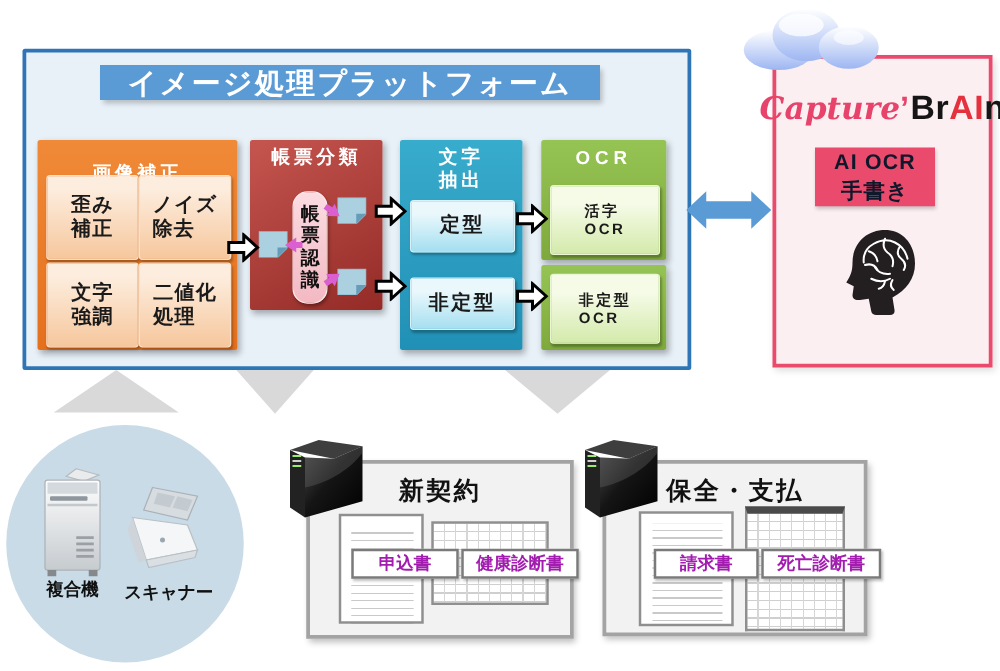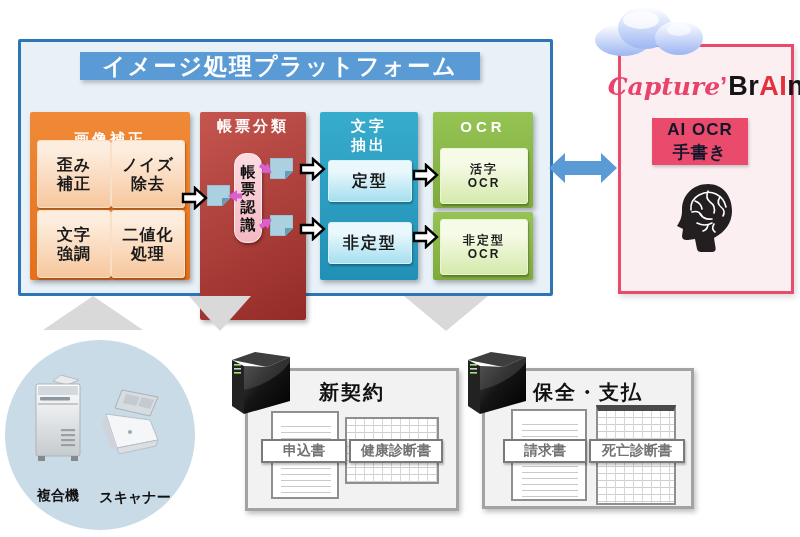--- a/index.html
+++ b/index.html
@@ -9,24 +9,24 @@
   .flexc{display:flex;align-items:center;justify-content:center;text-align:center;}
 
   
   .platform{left:18px;top:39px;width:529px;height:251px;background:#E8F1F8;border:3px solid #2E75B6;border-radius:2px;}
   .title-bar{left:59px;top:10px;width:400px;height:28px;background:#5B9BD5;color:#fff;font-size:23px;font-weight:bold;letter-spacing:2px;box-shadow:2px 3px 4px rgba(0,0,0,.22);}
 
   .sec{position:absolute;border-radius:2px;box-shadow:2px 3px 5px rgba(0,0,0,.3);}
   .sec-head{color:#fff;font-weight:bold;font-size:15px;letter-spacing:3px;text-align:center;line-height:1.25;}
 
   .sec-correction{left:9px;top:70px;width:160px;height:168px;background:linear-gradient(180deg,#F08A38,#E4701C);}
-  .chip{position:absolute;display:flex;align-items:center;justify-content:center;text-align:center;font-weight:bold;color:#1a1a1a;border-radius:3px;line-height:1.2;}
+  .chip{position:absolute;display:flex;align-items:center;justify-content:center;text-align:left;font-weight:bold;color:#1a1a1a;border-radius:3px;line-height:1.2;}
   .chip-orange{width:72px;height:66px;font-size:16px;letter-spacing:1px;background:linear-gradient(180deg,#FDEDDE 15%,#F6C79D);border:1px solid #FBE0C8;box-shadow:1px 2px 2px rgba(0,0,0,.28);}
 
-  .sec-classification{left:179px;top:70px;width:106px;height:208px;background:linear-gradient(150deg,#C5554F,#942B27);}
+  .sec-classification{left:179px;top:70px;width:106px;height:136px;background:linear-gradient(150deg,#C5554F,#942B27);}
   .pill{left:34px;top:41px;width:26px;height:88px;background:linear-gradient(180deg,#FBDCE2,#F3B9C3);border:1px solid #fde9ec;border-radius:12px;font-weight:bold;font-size:15px;line-height:1.18;color:#111;box-shadow:1px 2px 3px rgba(0,0,0,.35);}
 
   .sec-extraction{left:299px;top:70px;width:98px;height:168px;background:linear-gradient(180deg,#38ACCC,#2190B6);}
   .chip-teal{width:82px;height:40px;font-size:16px;letter-spacing:2px;background:linear-gradient(180deg,#EAF8FC 25%,#A5DFF0);border:1px solid #d9f2f9;box-shadow:1px 2px 2px rgba(0,0,0,.28);}
 
   .sec-ocr-top{left:412px;top:70px;width:100px;height:96px;background:linear-gradient(180deg,#95C454,#7FA93C);}
   .sec-ocr-bottom{left:412px;top:170px;width:100px;height:68px;background:linear-gradient(180deg,#95C454,#7FA93C);}
   .chip-green{width:86px;height:54px;font-size:12px;letter-spacing:2px;background:linear-gradient(180deg,#F6FBE8 25%,#D4EAAB);border:1px solid #eaf5d4;box-shadow:1px 2px 2px rgba(0,0,0,.28);}
 
   .blk-arrow{position:absolute;width:27px;height:24px;z-index:4;}
@@ -45,30 +45,30 @@
   .dbl-arrow{left:546px;top:146px;z-index:5;}
 
   
   .tri{position:absolute;width:0;height:0;}
   .tri-up{left:43px;top:296px;border-left:50px solid transparent;border-right:50px solid transparent;border-bottom:34px solid #D9D9D9;}
   .tri-dn-m{left:189px;top:296px;border-left:31px solid transparent;border-right:31px solid transparent;border-top:35px solid #D9D9D9;}
   .tri-dn-r{left:404px;top:296px;border-left:42px solid transparent;border-right:42px solid transparent;border-top:35px solid #D9D9D9;}
 
   
   .dev-circle{left:5px;top:340px;width:190px;height:190px;border-radius:50%;background:#C8DBE7;}
-  .dev-label{position:absolute;font-weight:bold;font-size:14px;color:#111;text-align:center;margin-top:24px;}
+  .dev-label{position:absolute;font-weight:bold;font-size:14px;color:#111;text-align:center;}
 
   
   .sys-box{background:#F2F2F2;border:3px solid #A3A3A3;box-shadow:2px 3px 5px rgba(0,0,0,.25);z-index:2;}
   .sys-title{position:absolute;left:0;top:8px;width:100%;text-align:center;font-weight:bold;font-size:20px;color:#111;letter-spacing:2px;}
   .doc-thumb{position:absolute;background:#fff;border:2px solid #8f8f8f;z-index:2;}
   .doc-lines{background:repeating-linear-gradient(180deg,transparent 0 5px,#c9c9c9 5px 6px) ,#fff;background-size:78% 100%;background-position:55% 8px;background-repeat:no-repeat;}
   .doc-grid{background:repeating-linear-gradient(90deg,transparent 0 8px,#d6d6d6 8px 9px),repeating-linear-gradient(180deg,transparent 0 6px,#cfcfcf 6px 7px),#fff;}
   .doc-darkhead{border-top:6px solid #4a4a4a;}
-  .doc-label{position:absolute;background:#fff;border:2px solid #7a7a7a;font-weight:bold;font-size:14px;color:#737373;display:flex;align-items:center;justify-content:center;box-shadow:1px 2px 2px rgba(0,0,0,.25);z-index:3;}
+  .doc-label{position:absolute;background:#fff;border:2px solid #7a7a7a;font-weight:bold;font-size:14px;color:#a21caf;display:flex;align-items:center;justify-content:center;box-shadow:1px 2px 2px rgba(0,0,0,.25);z-index:3;margin-left:20px;}
   .server{position:absolute;z-index:4;}
 </style>
 </head>
 <body>
 
 <svg width="0" height="0" style="position:absolute">
   <defs>
     <linearGradient id="srvg" x1="0" y1="0" x2="1" y2="1">
       <stop offset="0" stop-color="#4a4a4a"></stop>
         <stop offset=".45" stop-color="#151515"></stop>

